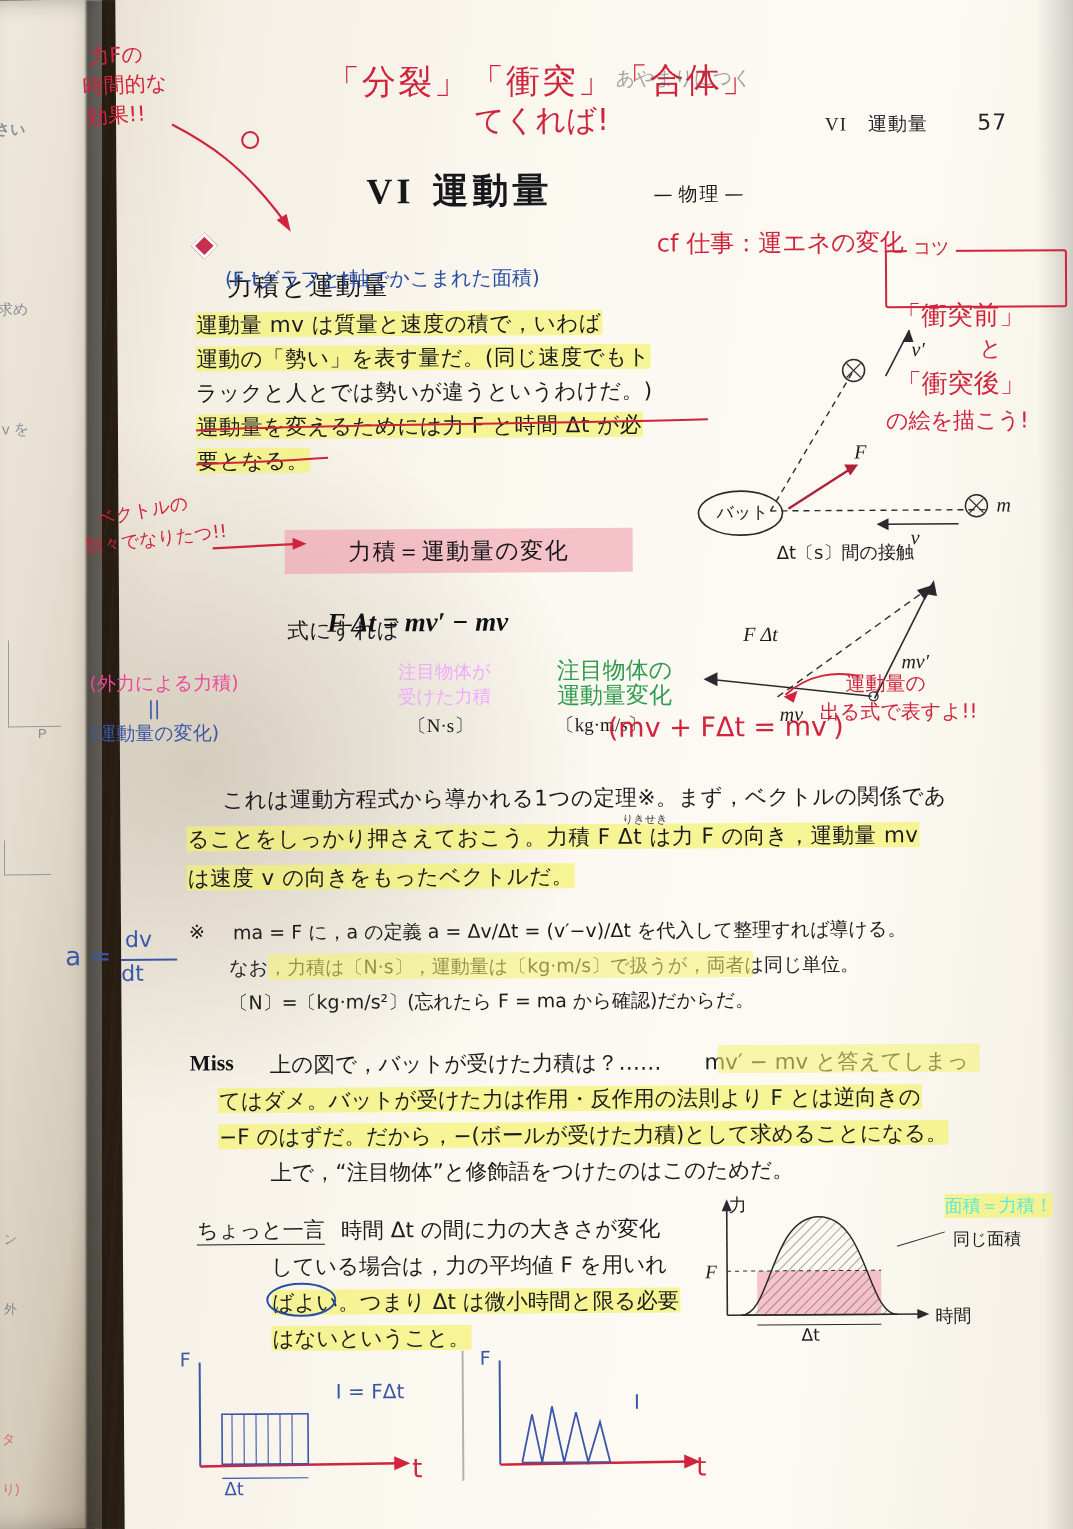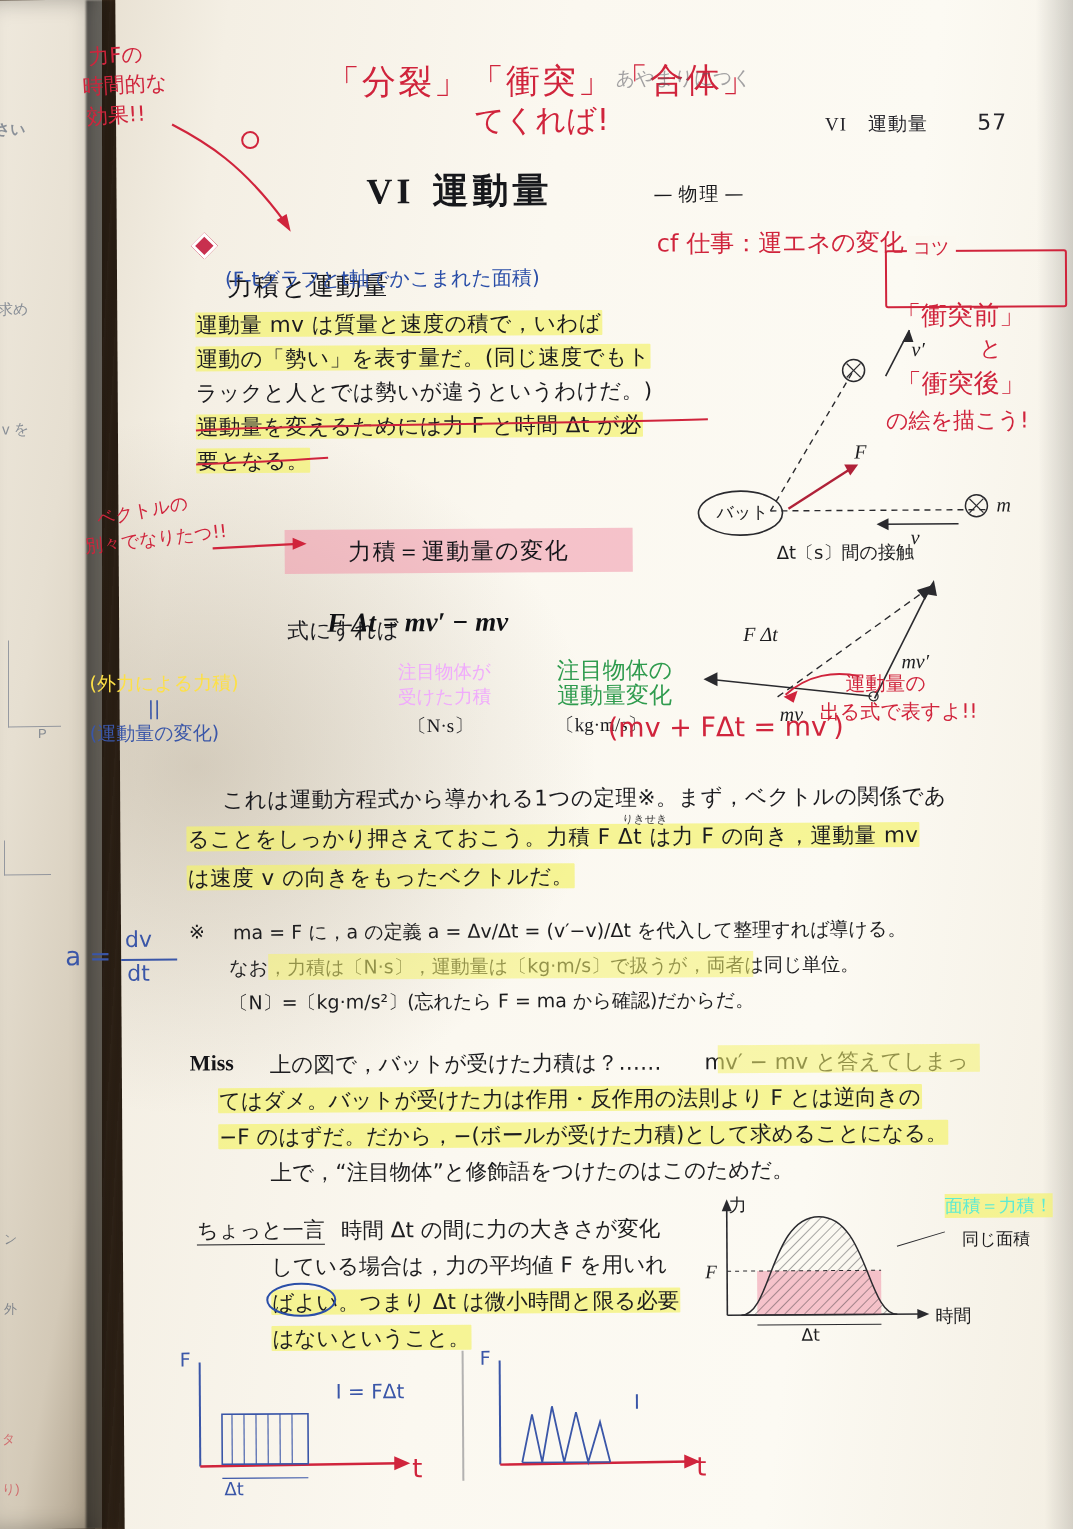--- a/index.html
+++ b/index.html
@@ -350,21 +350,21 @@
 
         <line x1="26" y1="72" x2="180" y2="72" stroke="#2a2a2e" stroke-width="1" stroke-dasharray="4 4"></line>
 
         <line x1="56" y1="126" x2="180" y2="126" stroke="#2a2a2e" stroke-width="1"></line>
       </svg>
       <div class="t jp" style="left:28px; top:-6px; font-size:18px;">力</div>
       <div class="t jp" style="left:234px; top:106px; font-size:18px;">時間</div>
       <div class="t mono" style="left:4px; top:62px; font-size:19px;">F</div>
       <div class="t jp" style="left:100px; top:126px; font-size:17px;">Δt</div>
       <div class="t jp" style="left:244px; top:-4px; font-size:18px; background:rgba(244,242,110,.7); color:#5eead4;">面積＝力積！</div>
-      <div class="t jp" style="left:261px; top:30px; font-size:17px;">同じ面積</div>
+      <div class="t jp" style="left:252px; top:30px; font-size:17px;">同じ面積</div>
       <svg width="340" height="60" style="position:absolute; left:0; top:18px;">
         <line x1="196" y1="30" x2="244" y2="16" stroke="#2a2a2e" stroke-width="1"></line>
       </svg>
     </div>
 
   </div>
 
   <div class="content">
 
     <div class="hw hw-rot" style="left:-28px; top:40px; font-size:21px; transform:rotate(-3deg);">力Fの</div>
@@ -396,36 +396,36 @@
       <path d="M8,162 C70,160 110,158 140,156" stroke="#d0243c" stroke-width="2" fill="none"></path>
     </svg>
 
     <div class="hw" style="left:-22px; top:496px; font-size:18px; transform:rotate(-10deg);">ベクトルの</div>
     <div class="hw" style="left:-34px; top:524px; font-size:18px; transform:rotate(-6deg);">別々でなりたつ!!</div>
     <svg style="position:absolute;left:90px;top:512px;" width="110" height="60">
       <line x1="4" y1="34" x2="90" y2="30" stroke="#d0243c" stroke-width="2.2"></line>
       <polygon points="98,30 84,24 84,36" fill="#d0243c"></polygon>
     </svg>
 
-    <div class="hw blue" style="left:-30px; top:668px; font-size:19px; color:#fde047;">(外力による力積)</div>
+    <div class="hw blue" style="left:-30px; top:668px; font-size:19px; color:#ec4899;">(外力による力積)</div>
     <div class="hw blue" style="left:28px; top:694px; font-size:19px; color:#3a56a8;">||</div>
     <div class="hw blue" style="left:-30px; top:718px; font-size:19px; color:#3a56a8;">(運動量の変化)</div>
 
     <div class="hw" style="left:488px; top:712px; font-size:27px;">(mv + FΔt = mv′)</div>
     <div class="hw" style="left:726px; top:672px; font-size:20px;">運動量の</div>
     <div class="hw" style="left:700px; top:700px; font-size:20px;">出る式で表すよ!!</div>
     <svg style="position:absolute;left:660px;top:660px;" width="120" height="60">
       <path d="M6,36 C28,16 56,12 80,18" stroke="#d0243c" stroke-width="2" fill="none"></path>
       <polygon points="4,38 18,32 14,44" fill="#d0243c"></polygon>
     </svg>
 
     <div class="hw blue" style="left:-56px; top:938px; font-size:26px; color:#3a56a8;">a =</div>
     <div class="hw blue" style="left:4px; top:924px; font-size:22px; color:#3a56a8;">dv</div>
     <div style="position:absolute;left:0px;top:956px;width:56px;height:2px;background:#3a56a8;"></div>
-    <div class="hw blue" style="left:6px; top:958px; font-size:22px; color:#3a56a8;">dt</div>
+    <div class="hw blue" style="left:0; top:958px; font-size:22px; color:#3a56a8;">dt</div>
 
     <svg style="position:absolute;left:140px;top:1278px;" width="90" height="40">
       <ellipse cx="38" cy="20" rx="34" ry="16" fill="none" stroke="#2a4ea8" stroke-width="2"></ellipse>
     </svg>
 
     <svg class="hand-graph" style="left:56px; top:1352px;" width="260" height="150">
       <line x1="20" y1="8" x2="20" y2="112" stroke="#3a56a8" stroke-width="2"></line>
       <line x1="20" y1="112" x2="220" y2="110" stroke="#d0243c" stroke-width="2.4"></line>
       <polygon points="230,110 214,103 214,117" fill="#d0243c"></polygon>
       <rect x="42" y="60" width="86" height="50" fill="none" stroke="#3a56a8" stroke-width="1.6"></rect>

